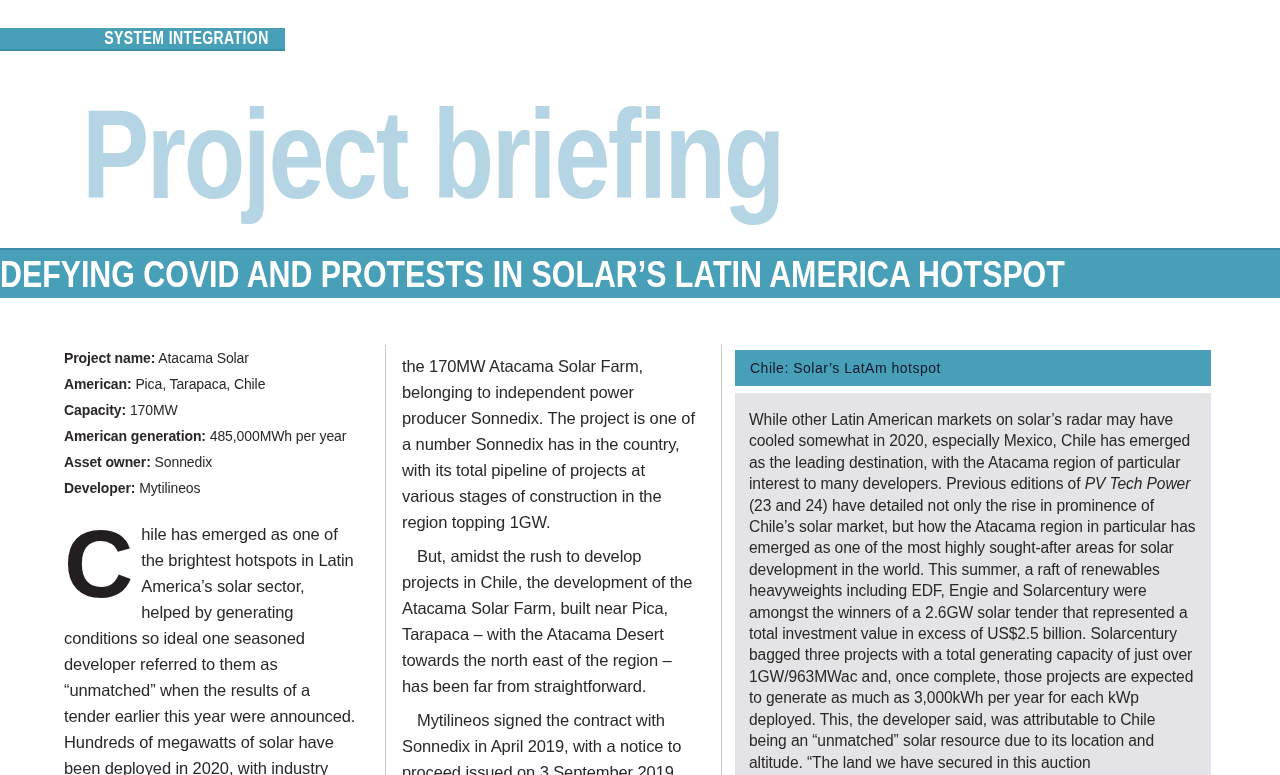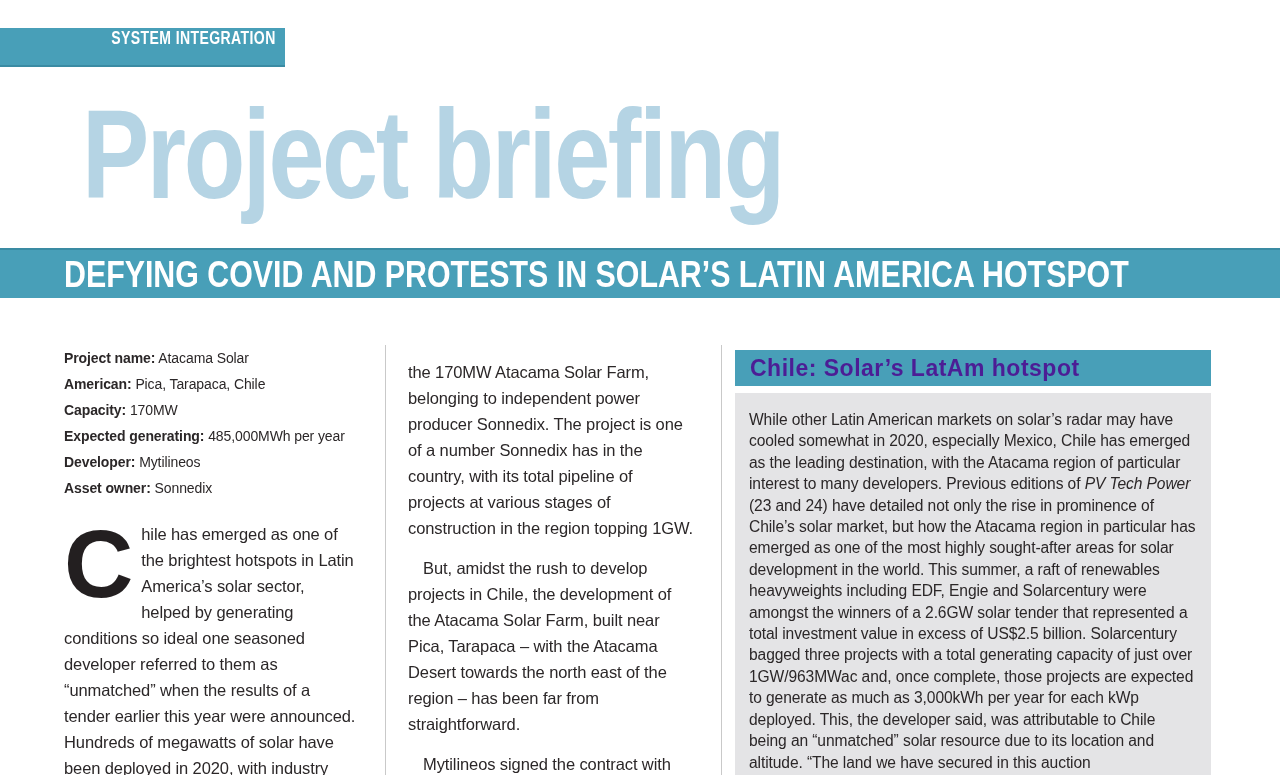--- a/index.html
+++ b/index.html
@@ -7,68 +7,68 @@
     --text:#2b2728; --sidebar-bg:#e4e4e6; --divider:#c9c9c9;
   }
   *{margin:0;padding:0;box-sizing:border-box;}
   html,body{background:#ffffff;}
   .canvas{
     position:relative;width:1280px;height:775px;background:#ffffff;
     overflow:hidden;font-family:"Liberation Sans",sans-serif;color:var(--text);
   }
   
   .tag-bar{
-    position:absolute;left:0;top:28px;width:285px;height:39px;
+    position:absolute;left:0;top:28px;width:285px;height:23px;
     background:var(--teal);border-bottom:2px solid var(--teal-dark);
-    display:flex;align-items:flex-start;justify-content:flex-end;padding-right:9px;
+    display:flex;align-items:flex-start;justify-content:flex-end;padding-right:16px;
   }
   .tag-text{
     color:#ffffff;font-size:18px;font-weight:bold;letter-spacing:.5px;
     display:inline-block;transform:scaleX(.78);transform-origin:right center;white-space:nowrap;
   }
   
   .page-title{position:absolute;left:62px;top:86px;line-height:1.1;margin-left:20px;}
   .title-inner{
     display:inline-block;font-size:126px;font-weight:bold;color:var(--title-blue);
     letter-spacing:-3px;transform:scaleX(.8);transform-origin:left center;white-space:nowrap;
   }
   
   .headline-banner{
     position:absolute;left:0;top:248px;width:1280px;height:50px;
     background:var(--teal);border-top:2px solid var(--teal-dark);
-    display:flex;align-items:center;padding-left:64px;
+    display:flex;align-items:center;
   }
   .headline-text{
     color:#ffffff;font-size:37px;font-weight:bold;line-height:1;
     display:inline-block;transform:scaleX(.82);transform-origin:left center;white-space:nowrap;
   }
   
   .col{position:absolute;top:345px;font-size:16.5px;line-height:26px;letter-spacing:-.1px;}
   .col-left{left:64px;width:292px;}
   .col-mid{left:394px;width:314px;}
   .meta-block{font-size:14px;line-height:26px;}
   .meta-label{font-weight:bold;}
   .lede{margin-top:20px;}
   .dropcap{
     float:left;font-size:96px;line-height:74px;font-weight:bold;color:#231f20;
     margin:6px 8px 0 0;
   }
-  .col-mid p{margin:14px;}
+  .col-mid p{margin:8px;}
   .p-indent{text-indent:15px;}
   .vdivider{position:absolute;top:345px;bottom:0;width:1px;background:var(--divider);}
   .divider-1{left:385px;}
   .divider-2{left:721px;}
   
   .sidebar{position:absolute;left:735px;top:350px;width:476px;}
   .sidebar-header{
     height:36px;background:var(--teal);display:flex;align-items:center;
     padding-left:15px;
   }
   .sidebar-header span{
-    color:#4c1d95;font-size:23px;letter-spacing:.5px;font-weight:bold;
+    color:#0f172a;font-size:14px;letter-spacing:.5px;font-weight:normal;
   }
   .sidebar-body{
     margin-top:7px;background:var(--sidebar-bg);padding:16px 14px;
     height:382px;overflow:hidden;
   }
   .sidebar-body p{
     font-size:15.6px;line-height:21.4px;color:var(--text);letter-spacing:-.1px;
   }
   .sidebar-body em{font-style:italic;}
 </style>
@@ -97,30 +97,30 @@
       </div>
       <div class="meta-row">
         <span class="meta-label">American:</span>
         <span class="meta-value">Pica, Tarapaca, Chile</span>
       </div>
       <div class="meta-row">
         <span class="meta-label">Capacity:</span>
         <span class="meta-value">170MW</span>
       </div>
       <div class="meta-row">
-        <span class="meta-label">Expected generating:</span>
+        <span class="meta-label">American generation:</span>
         <span class="meta-value">485,000MWh per year</span>
+      </div>
+      <div class="meta-row">
+        <span class="meta-label">Asset owner:</span>
+        <span class="meta-value">Sonnedix</span>
       </div>
       <div class="meta-row">
         <span class="meta-label">Developer:</span>
         <span class="meta-value">Mytilineos</span>
-      </div>
-      <div class="meta-row">
-        <span class="meta-label">Asset owner:</span>
-        <span class="meta-value">Sonnedix</span>
       </div>
     </div>
     <p class="lede"><span class="dropcap">C</span><span>hile has emerged as one of the brightest hotspots in Latin America’s solar sector, helped by generating conditions so ideal one seasoned developer referred to them as “unmatched” when the results of a tender earlier this year were announced. Hundreds of megawatts of solar have been deployed in 2020, with industry</span></p>
   </div>
 
   <div class="vdivider divider-1"></div>
 
   <div class="col col-mid">
     <p class="p-first">the 170MW Atacama Solar Farm, belonging to independent power producer Sonnedix. The project is one of a number Sonnedix has in the country, with its total pipeline of projects at various stages of construction in the region topping 1GW.</p>
     <p class="p-indent">But, amidst the rush to develop projects in Chile, the development of the Atacama Solar Farm, built near Pica, Tarapaca – with the Atacama Desert towards the north east of the region – has been far from straightforward.</p>

